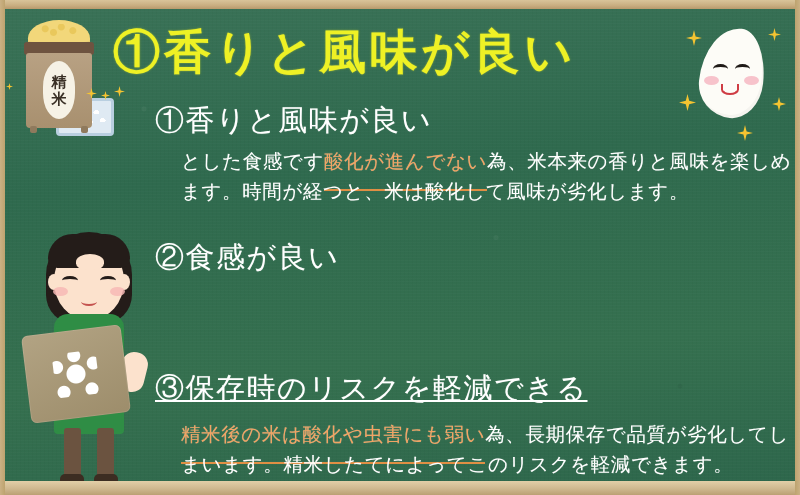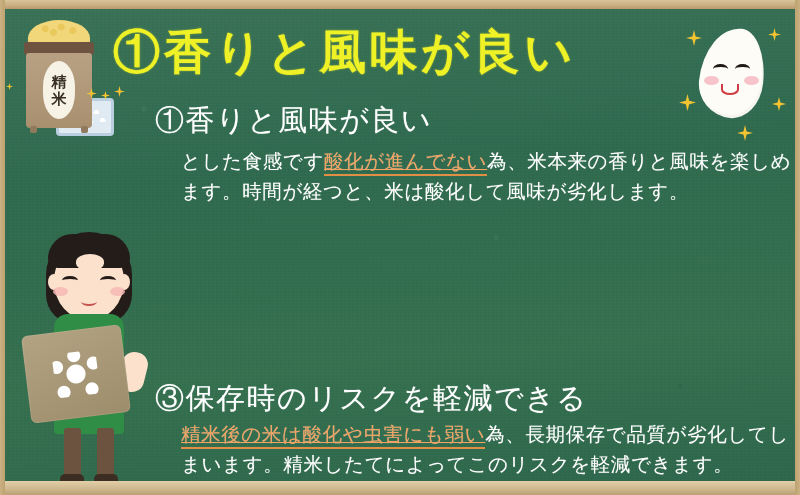--- a/index.html
+++ b/index.html
@@ -64,38 +64,37 @@
   
   .heading{
     position:absolute; left:155px;
     font-size:29px; letter-spacing:1.5px;
     color:#ffffff; white-space:nowrap;
     text-shadow:0 0 1px rgba(255,255,255,.35);
     z-index:4;
   }
   #h1{ top:101px; }
   #h2{ top:238px; }
-  #h3{ top:379px; }
+  #h3{ top:369px;text-decoration:underline; }
 
   
   .para{
     position:absolute; left:181px; width:615px;
     font-size:19.5px; line-height:30px;
     color:#ffffff; letter-spacing:.6px;
     text-shadow:0 0 1px rgba(255,255,255,.3);
     z-index:4;
   }
   #p1{ top:146px; }
   #p2{ top:270px; }
   #p3{ top:419px; width:625px; }
   .hl{
     color:#f2a464;
     border-bottom:2px solid #e08f44;
-    padding-bottom:2px;
-    text-decoration:underline;
+    padding-bottom:17px;
   }
 
   
   .ricebag{ position:absolute; left:14px; top:20px; width:90px; height:118px; z-index:3; }
   .rb-grain{
     position:absolute; left:14px; top:0; width:62px; height:26px;
     background:#f2d77a; border-radius:50% 50% 10% 10%/70% 70% 10% 10%;
     box-shadow:inset 0 -4px 0 rgba(0,0,0,.05);
   }
   .rb-grain::after{
@@ -265,17 +264,18 @@
   <div class="star" style="left:768px;top:28px;width:13px;height:13px;"></div>
   <div class="star" style="left:679px;top:94px;width:17px;height:17px;"></div>
   <div class="star" style="left:772px;top:97px;width:14px;height:14px;"></div>
   <div class="star" style="left:737px;top:125px;width:16px;height:16px;"></div>
 
   <div class="title">①香りと風味が良い</div>
 
   <div class="heading" id="h1">①香りと風味が良い</div>
   <div class="para" id="p1"><span>とした食感です</span><span class="hl">酸化が進んでない</span><span>為、米本来の香りと風味を楽しめます。時間が経つと、米は酸化して風味が劣化します。</span></div>
 
+  <div class="heading" id="h2">②食感が良い</div>
 
   <div class="heading" id="h3">③保存時のリスクを軽減できる</div>
   <div class="para" id="p3"><span class="hl">精米後の米は酸化や虫害にも弱い</span><span>為、長期保存で品質が劣化してしまいます。精米したてによってこのリスクを軽減できます。</span></div>
 
 </div>
 
 </body></html>

